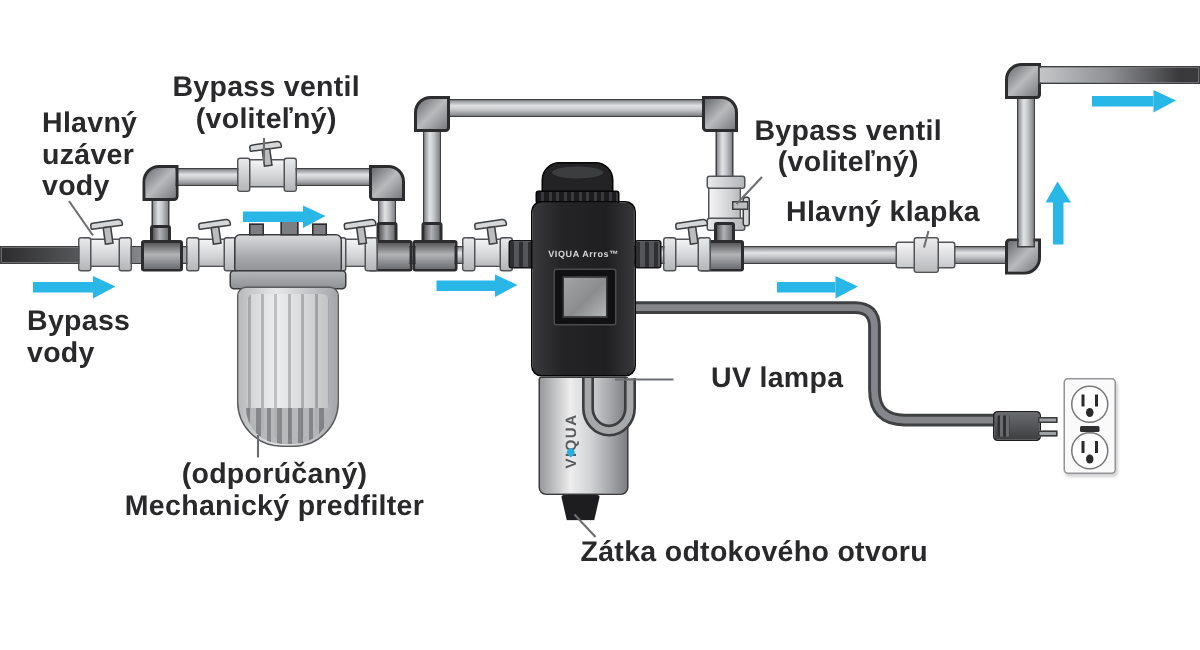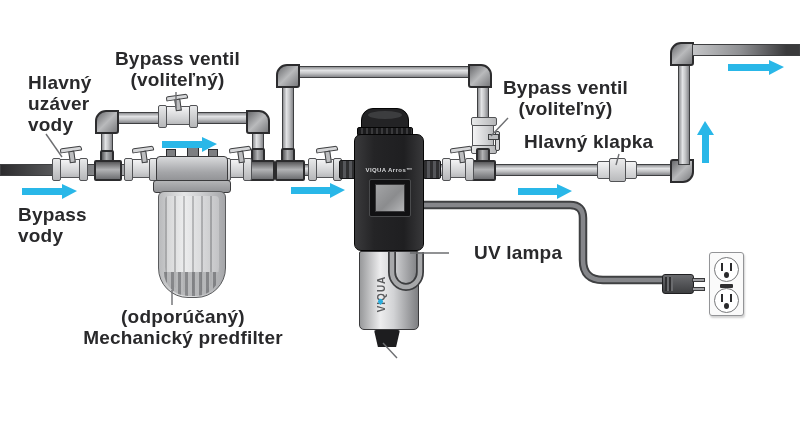--- a/index.html
+++ b/index.html
@@ -272,14 +272,15 @@
   <div class="lbl center" style="left:63px;top:306px;width:240px;">
     <div>(odporúčaný)</div>
     <div>Mechanický predfilter</div>
   </div>
   <div class="lbl center" style="left:493px;top:77px;width:145px;">
     <div>Bypass ventil</div>
     <div>(voliteľný)</div>
   </div>
   <div class="lbl" style="left:524px;top:131px;">Hlavný klapka</div>
   <div class="lbl" style="left:474px;top:242px;">UV lampa</div>
+  <div class="lbl" style="left:387px;top:358px;">Zátka odtokového otvoru</div>
 
 </div>
 
 </body></html>

